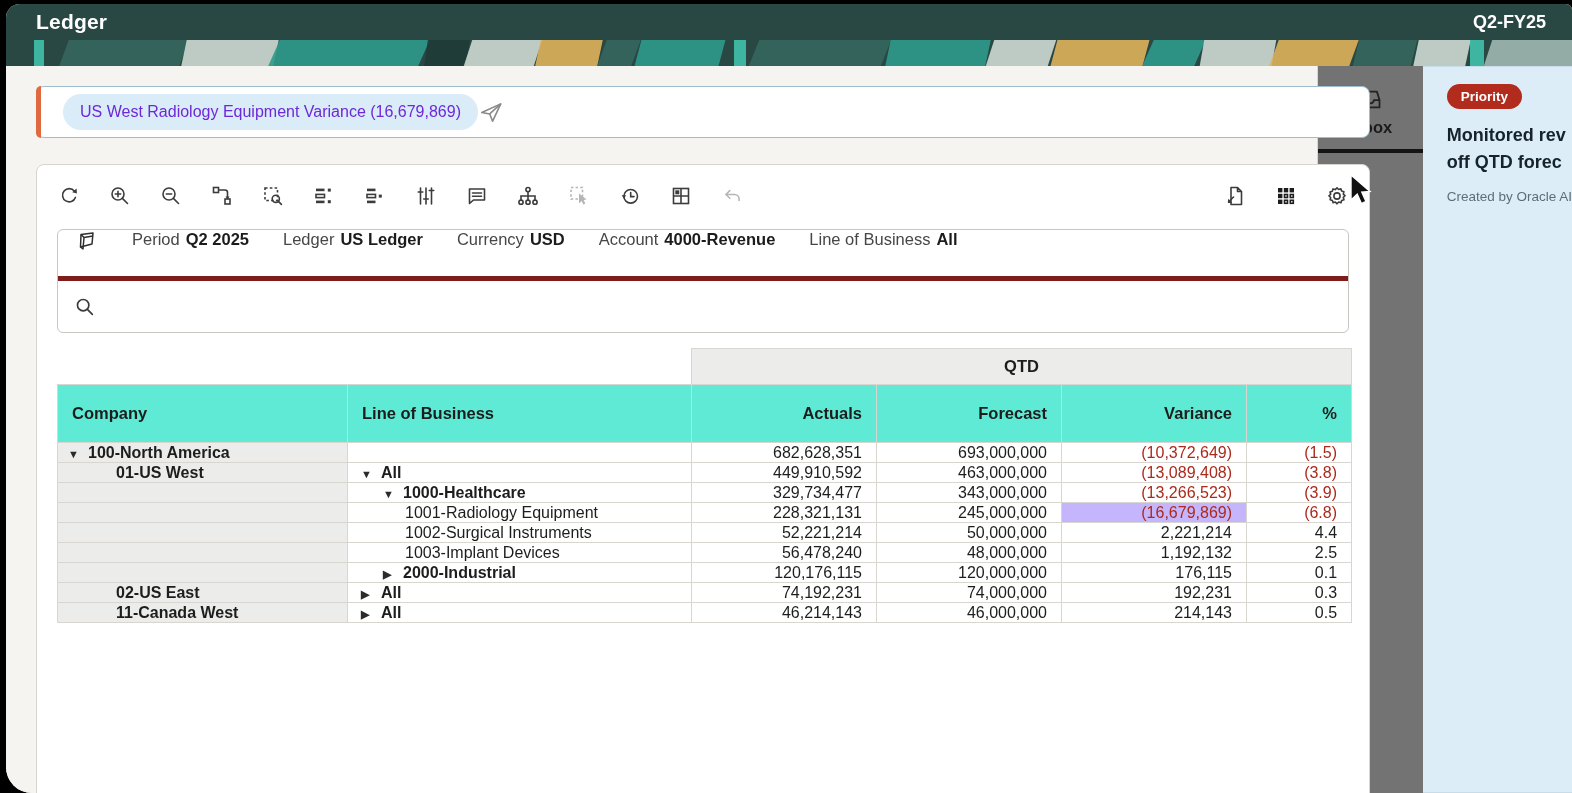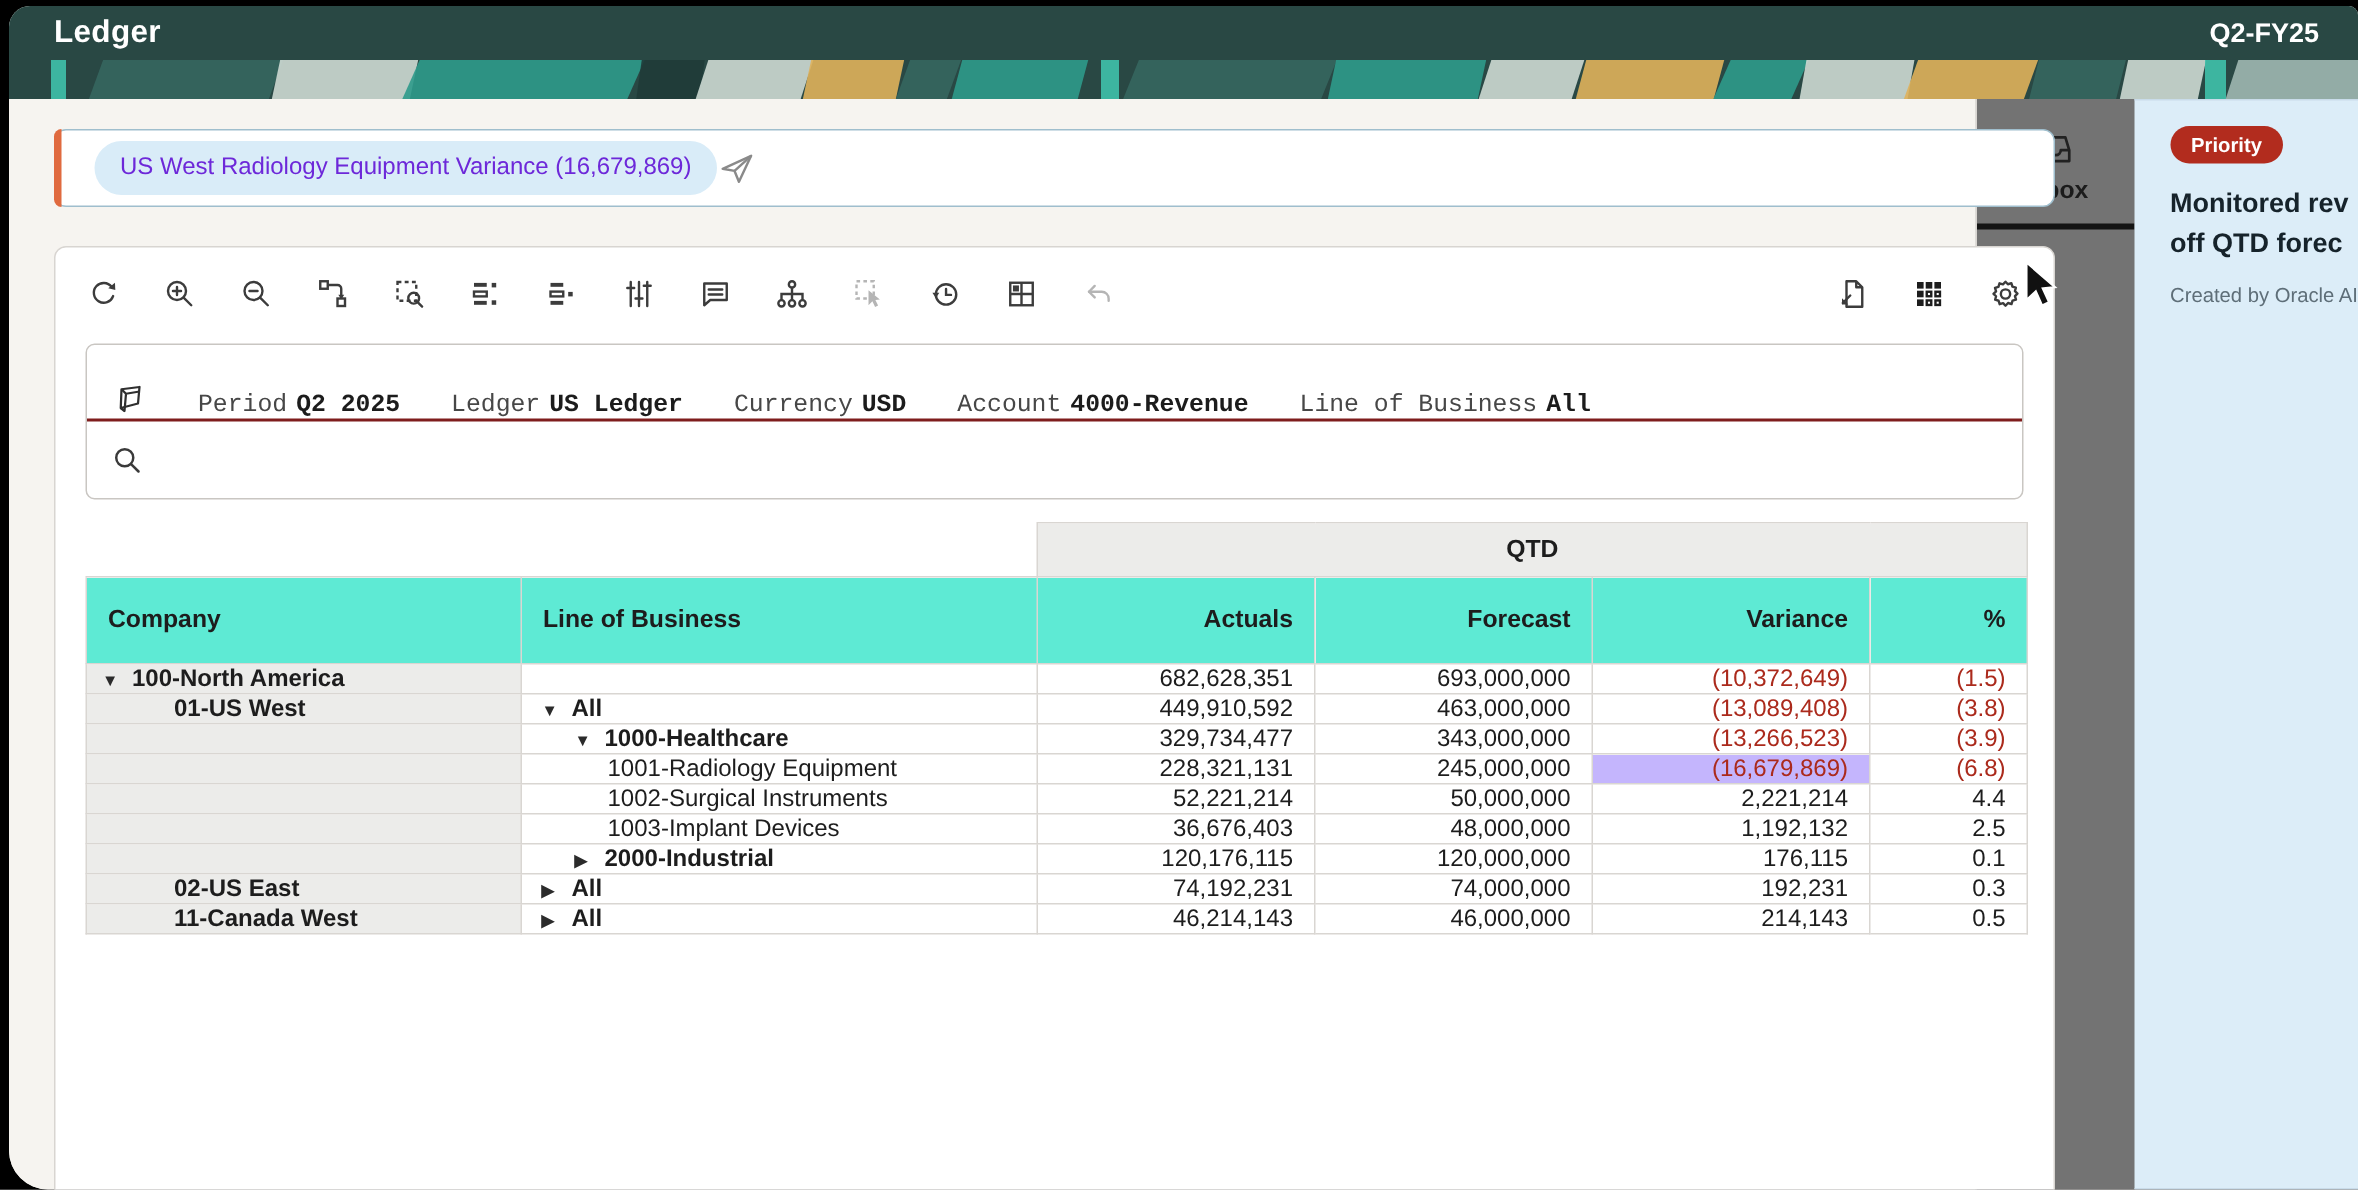--- a/index.html
+++ b/index.html
@@ -41,22 +41,22 @@
   .toolbar { height:62px; display:flex; align-items:center; }
   .tbtn { width:24px; height:24px; margin-right:27px; color:#3c3c3c; cursor:pointer; flex:none; }
   .tbtn.disabled { color:#b5b5b5; }
   .tbtn.dark { color:#1d1d1d; }
   .tb-spacer { flex:1; }
   .tbtn.right { margin-right:0; margin-left:27px; }
   .tbtn svg { width:100%; height:100%; }
 
   
   .pov { border:1px solid #c9c6c2; border-radius:6px; margin-top:2px; }
-  .pov-row1 { height:51px; display:flex; align-items:flex-end; padding:0 16px;
-              border-bottom:2px solid #7f1d1d;font-family:Liberation Mono, monospace; }
+  .pov-row1 { height:51px; display:flex; align-items:flex-start; padding:0 16px;
+              border-bottom:5px solid #7f1d1d; }
   .pov-row2 { height:51px; display:flex; align-items:center; padding:0 16px; }
   .pov-item { font-size:16.5px; color:#474747; margin-left:34px; white-space:nowrap; }
   .pov-item b { color:#1c1c1c; font-weight:700; margin-left:6px; }
   .pov-cube { width:24px; height:24px; color:#2f2f2f; }
   .pov-search { width:22px; height:22px; color:#3a3a3a; }
 
   
   table.grid { border-collapse:collapse; margin-top:15px; table-layout:fixed; width:1294px; }
   .grid th, .grid td { border:1px solid #d9d6d2; font-size:16px; color:#1d1d1d;
                        overflow:hidden; white-space:nowrap; }
@@ -320,21 +320,21 @@
                 <td class="comp" style="padding-left: 10px;"></td>
                 <td class="lob" style="padding-left: 57px;">1002-Surgical Instruments</td>
                 <td class="num">52,221,214</td>
                 <td class="num">50,000,000</td>
                 <td class="num">2,221,214</td>
                 <td class="num">4.4</td>
               </tr>
               <tr>
                 <td class="comp" style="padding-left: 10px;"></td>
                 <td class="lob" style="padding-left: 57px;">1003-Implant Devices</td>
-                <td class="num">36,676,403</td>
+                <td class="num">56,478,240</td>
                 <td class="num">48,000,000</td>
                 <td class="num">1,192,132</td>
                 <td class="num">2.5</td>
               </tr>
               <tr>
                 <td class="comp" style="padding-left: 10px;"></td>
                 <td class="lob b" style="padding-left: 35px;"><span class="tri">▶</span>2000-Industrial</td>
                 <td class="num">120,176,115</td>
                 <td class="num">120,000,000</td>
                 <td class="num">176,115</td>

